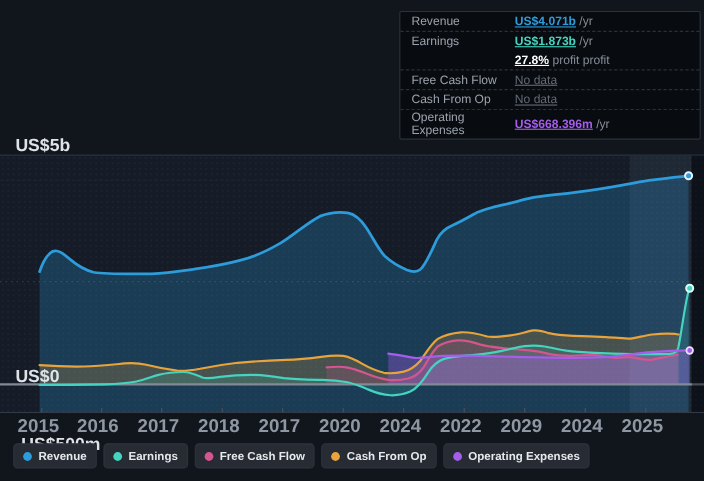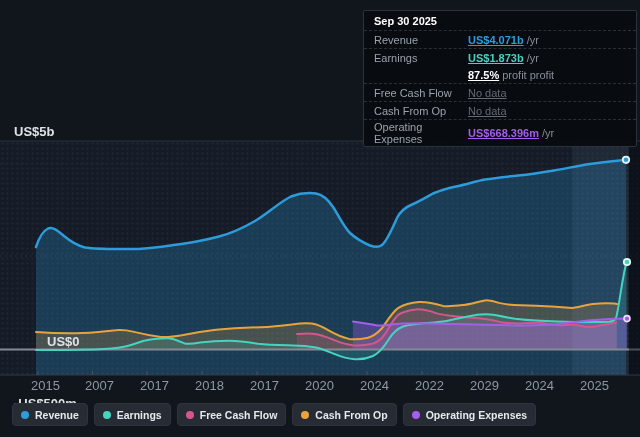--- a/index.html
+++ b/index.html
@@ -4,23 +4,23 @@
 <style>
   html,body{margin:0;padding:0;background:#11151c;}
   #app{position:relative;width:640px;height:437px;background:#11151c;overflow:hidden;
        font-family:"Liberation Sans",sans-serif;-webkit-font-smoothing:antialiased;}
   
   .plot-bg{position:absolute;left:0;top:141px;width:640px;height:234px;background:#151c27;
     background-image:radial-gradient(circle,rgba(255,255,255,0.035) 1px,transparent 1.3px);
     background-size:5px 5px;}
   svg.chart{position:absolute;left:0;top:0;pointer-events:none;}
   
-  .ylab{position:absolute;left:14px;color:#dfe3e8;font-size:13px;font-weight:700;}
+  .ylab{position:absolute;left:14px;color:#dfe3e8;font-size:16px;font-weight:700;}
   
-  .xlab{position:absolute;top:378px;width:44px;text-align:right;color:#8f97a3;font-size:13px;}
+  .xlab{position:absolute;top:378px;width:44px;text-align:left;color:#8f97a3;font-size:17px;font-weight:bold;}
   
   .tt{position:absolute;left:363px;top:10px;width:274px;background:rgba(8,11,16,0.97);
       border:1px solid #2c323d;border-radius:2px;box-sizing:border-box;font-size:11px;}
   .tt-title{padding:4px 10px 3px;color:#ffffff;font-weight:700;border-bottom:1px dashed #2a303a;}
   .tt-row{display:flex;align-items:center;min-height:15px;padding:1px 10px;}
   .tt-row.sep{border-bottom:1px dashed #2a303a;}
   .tt-label{flex:0 0 94px;color:#9ba3ad;}
   .tt-value{font-weight:700;text-decoration:underline;}
   .tt-value.plain{font-weight:400;}
   .tt-suffix{color:#868d97;font-weight:400;margin-left:3px;}
@@ -74,50 +74,49 @@
     <path fill="none" stroke-width="2.5" stroke-linecap="round" stroke-linejoin="round" d="M36,247 C39,238 43,231 48,228.5 C53,226.5 58,231 64,236 C70,241 77,245.5 85,247.5 C95,249 108,249 120,249 L138,249 C152,248.5 164,246.5 178,244.5 C192,242.5 206,240 219,236.5 C231,233.5 243,228 255,221 C267,214 279,202.5 291,196.5 C299,193.5 308,192.5 316,193.5 C322,194.5 328,199.5 333,207 C339,216 344,227 350,233 C356,238.5 363,242.5 370,245.5 C374,247 379,247.5 382,245 C387,241 392,229 397,218 C401,210 406,207 412,204.5 C418,202 425,198 433,193.5 C440,190.5 447,188.5 456,186.5 C466,184.5 475,181.5 485,179.5 C495,177.8 506,176.8 518,175.6 C530,174.2 542,172.4 554,170.4 C566,168.4 578,165.8 590,164 C601,162.6 613,161 626,159.8" stroke="#2d9cdb"></path>
 
     <rect x="629" y="141.5" width="11" height="233" fill="rgba(5,7,11,0.45)"></rect>
 
     <circle cx="626" cy="159.8" r="3.2" stroke="#eaf4fd" stroke-width="1.8" fill="#2d9cdb"></circle>
     <circle cx="627" cy="262" r="3.2" stroke="#e2faf5" stroke-width="1.8" fill="#46d3bf"></circle>
     <circle cx="627" cy="318.6" r="3" stroke="#efe2fd" stroke-width="1.6" fill="#a55eeb"></circle>
   </svg>
 
   <div class="ylab" style="top:124px;">US$5b</div>
-  <div class="ylab" style="top:334px;margin-left:33px;">US$0</div>
+  <div class="ylab" style="top:334px;">US$0</div>
   <div class="ylab" style="top:372px;margin-top:24px;">-US$500m</div>
 
   <div class="xlab" style="left:16px;">2015</div>
-  <div class="xlab" style="left:70px;">2007</div>
+  <div class="xlab" style="left:70px;">2016</div>
   <div class="xlab" style="left:125px;">2017</div>
   <div class="xlab" style="left:180px;">2018</div>
   <div class="xlab" style="left:235px;">2017</div>
   <div class="xlab" style="left:290px;">2020</div>
   <div class="xlab" style="left:345px;">2024</div>
   <div class="xlab" style="left:400px;">2022</div>
   <div class="xlab" style="left:455px;">2029</div>
   <div class="xlab" style="left:510px;">2024</div>
   <div class="xlab" style="left:565px;">2025</div>
 
   <div class="tt">
-    <div class="tt-title">Sep 30 2025</div>
     <div class="tt-row sep">
       <span class="tt-label">Revenue</span>
       <span class="tt-value" style="color: rgb(45, 156, 219);">US$4.071b</span>
       <span class="tt-suffix">/yr</span>
     </div>
     <div class="tt-row">
       <span class="tt-label">Earnings</span>
       <span class="tt-value" style="color: rgb(70, 211, 191);">US$1.873b</span>
       <span class="tt-suffix">/yr</span>
     </div>
     <div class="tt-row sep">
       <span class="tt-label"></span>
-      <span class="tt-value" style="color: rgb(255, 255, 255);">87.5%</span>
+      <span class="tt-value" style="color: rgb(255, 255, 255);">27.8%</span>
       <span class="tt-suffix">profit profit</span>
     </div>
     <div class="tt-row sep">
       <span class="tt-label">Free Cash Flow</span>
       <span class="tt-value plain" style="color: rgb(100, 107, 117);">No data</span>
     </div>
     <div class="tt-row sep">
       <span class="tt-label">Cash From Op</span>
       <span class="tt-value plain" style="color: rgb(100, 107, 117);">No data</span>
     </div>

